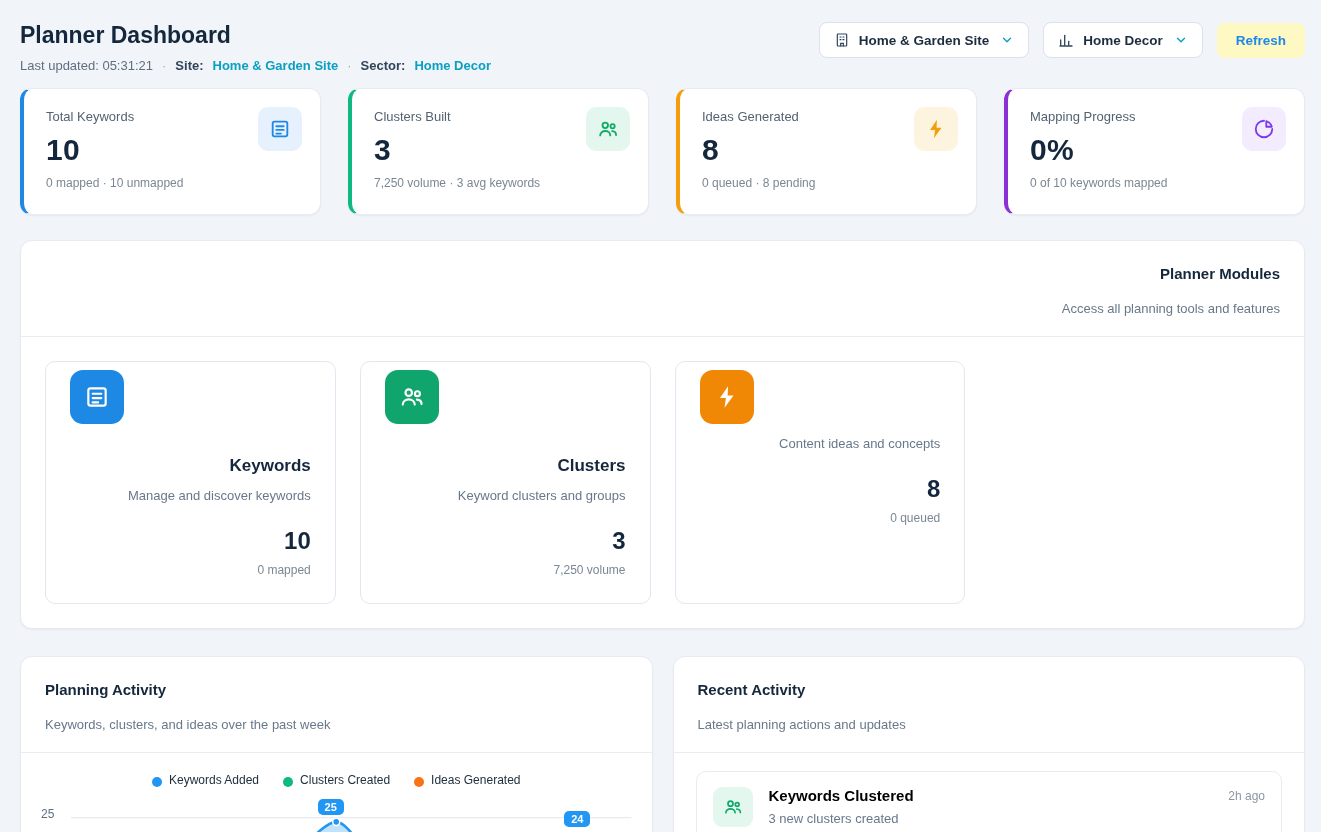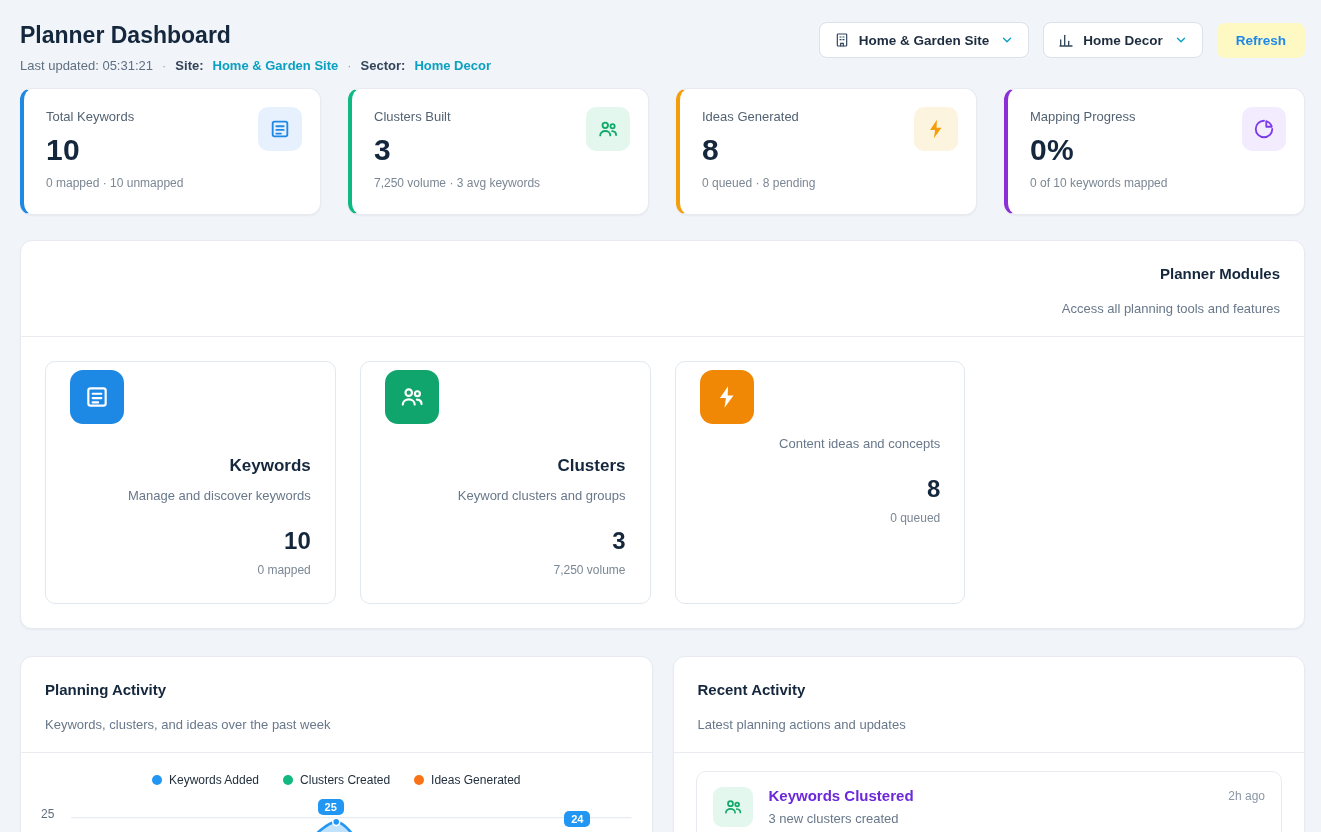--- a/index.html
+++ b/index.html
@@ -64,41 +64,41 @@
   .module-desc  { font-size:13px; color:#68788a; margin-top:12px; }
   .module-value { font-size:24px; font-weight:700; color:#15273d; margin-top:24px; }
   .module-sub   { font-size:12px; color:#7b8794; margin-top:8px; }
 
   
   .bottom-grid { display:grid; grid-template-columns:1fr 1fr; gap:20px; margin-top:27px; }
   .bottom-card { background:#fff; border:1px solid #e7ebf1; border-radius:12px;
       box-shadow:0 1px 2px rgba(25,45,70,.05); min-height:360px; }
 
   .legend { display:flex; justify-content:center; gap:24px; padding:20px 0 8px; }
-  .legend-item { display:flex; align-items:center; gap:7px; font-size:12px; color:#22303e; }
+  .legend-item { display:flex; align-items:flex-end; gap:7px; font-size:12px; color:#22303e; }
   .legend-dot { width:10px; height:10px; border-radius:50%; }
   .dot-blue { background:#2196f3; } .dot-green { background:#10b981; } .dot-orange { background:#f97316; }
 
   .chart-wrap { position:relative; margin:8px 16px 0 16px; height:230px; }
   .y-tick { position:absolute; left:4px; top:4px; font-size:12px; color:#5f6f80; }
   .plot { position:absolute; left:34px; right:4px; top:0; bottom:0; }
   .plot svg { width:100%; height:100%; }
   .point-badge { position:absolute; background:#2196f3; color:#fff; font-size:11px; font-weight:700;
       padding:2px 7px; border-radius:5px; }
   .badge-1 { left:44%; top:-4px; }
   .badge-2 { left:88%; top:8px; }
 
   .activity-list { padding:18px 22px; }
   .activity-item { display:flex; align-items:flex-start; gap:16px; border:1px solid #e8ecf1; border-radius:10px;
       padding:15px 16px; cursor:pointer; }
   .activity-icon { width:40px; height:40px; border-radius:9px; background:#e4f7ee; color:#0fa968;
       display:flex; align-items:center; justify-content:center; flex:0 0 auto; }
   .activity-icon svg { width:20px; height:20px; }
   .activity-body { flex:1; }
-  .activity-title { font-size:15px; font-weight:700; color:#6d28d9; }
+  .activity-title { font-size:15px; font-weight:700; color:#000000; }
   .activity-desc { font-size:13px; color:#68788a; margin-top:7px; }
   .activity-time { font-size:12px; color:#8b97a4; white-space:nowrap; margin-top:2px; }
 </style>
 </head>
 <body>
 
 <div class="canvas">
 
   <div class="header-row">
     <div>

